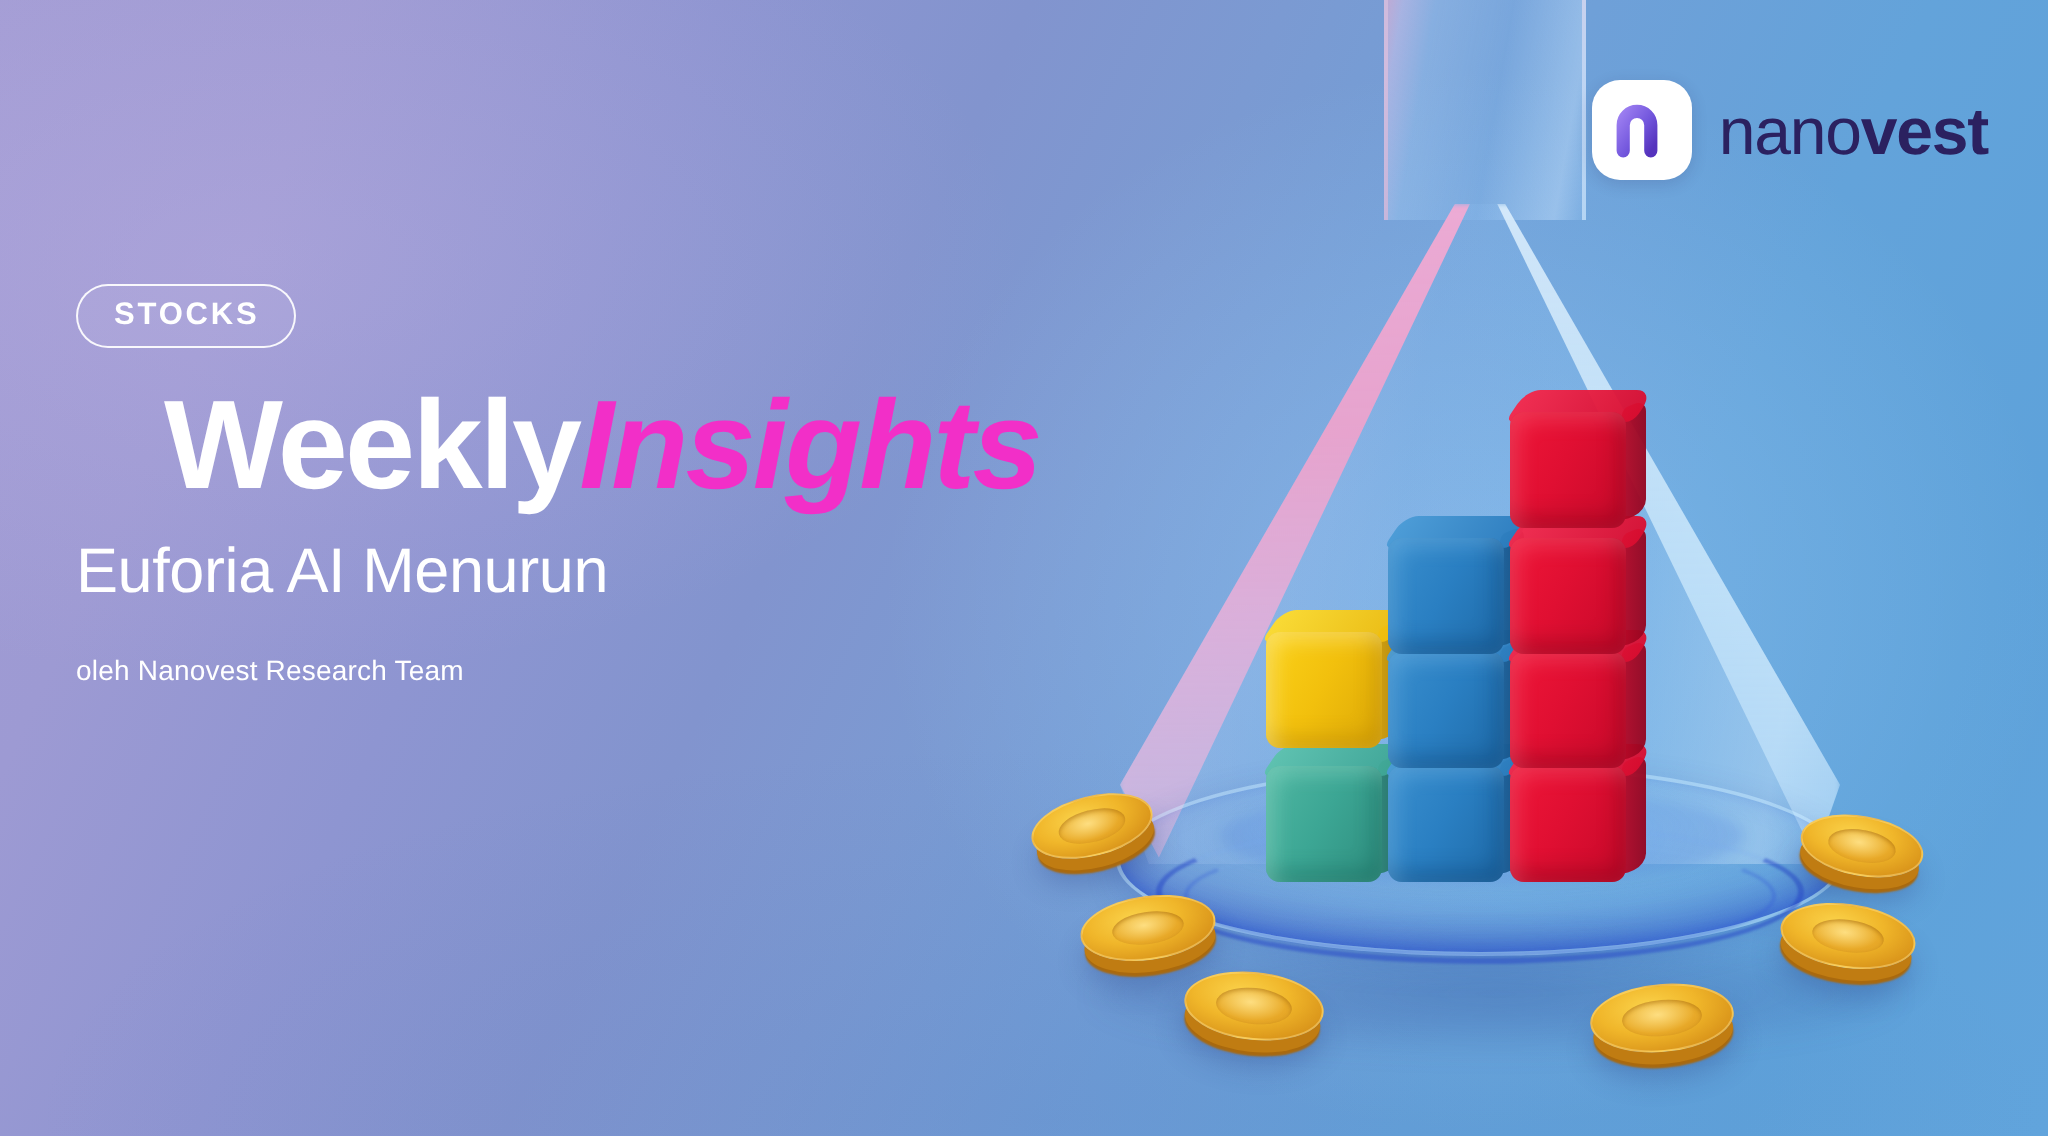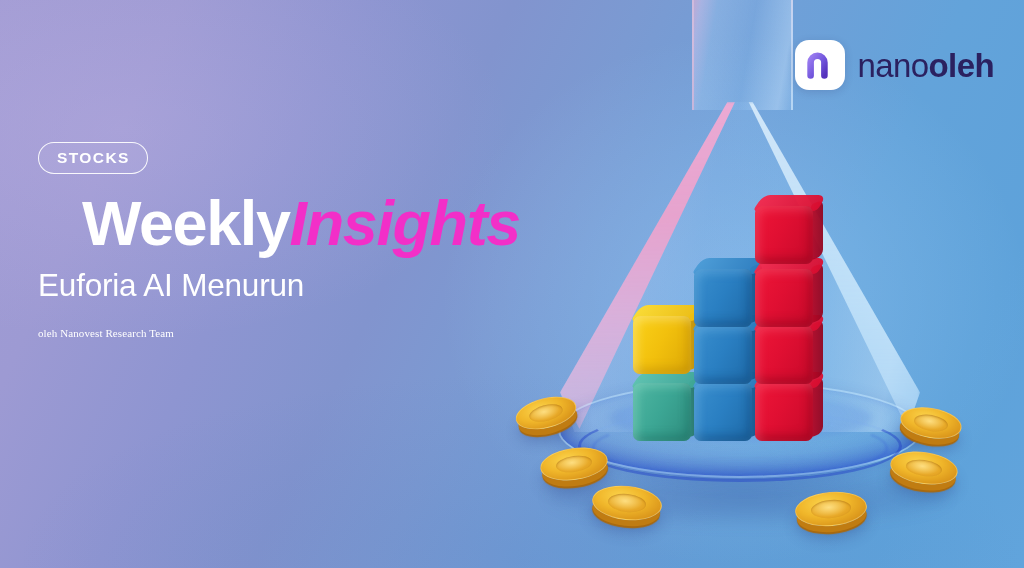--- a/index.html
+++ b/index.html
@@ -108,24 +108,23 @@
     color: #ffffff;
     font-size: 15.5px;
     font-weight: bold;
     line-height: 1.2;
     margin-top: 1px;
   }
 
   .byline {
     margin-top: 24px;
     color: #ffffff;
-    font-size: 11px;
+    font-size: 14px;
     font-weight: normal;
     letter-spacing: 0.1px;
-    font-family: Liberation Serif, serif;
   }
 
   
   .logo {
     position: absolute;
     right: 30px;
     top: 40px;
     display: flex;
     align-items: center;
     gap: 13px;
@@ -491,17 +490,17 @@
           <linearGradient id="ngrad" x1="0" y1="0" x2="1" y2="1">
             <stop offset="0%" stop-color="#9b7df0"></stop>
             <stop offset="55%" stop-color="#7357dd"></stop>
             <stop offset="100%" stop-color="#5533bd"></stop>
           </linearGradient>
         </defs>
         <path d="M5.6 25.4 L5.6 12.6 A6.9 6.9 0 0 1 19.4 12.6 L19.4 25.4" fill="none" stroke="url(#ngrad)" stroke-width="6.6" stroke-linecap="round"></path>
       </svg>
     </div>
     <div class="logo-word">
-      <span class="lw-nano">nano</span><span class="lw-vest">oleh</span>
+      <span class="lw-nano">nano</span><span class="lw-vest">vest</span>
     </div>
   </div>
 
 </div>
 
 </body></html>

